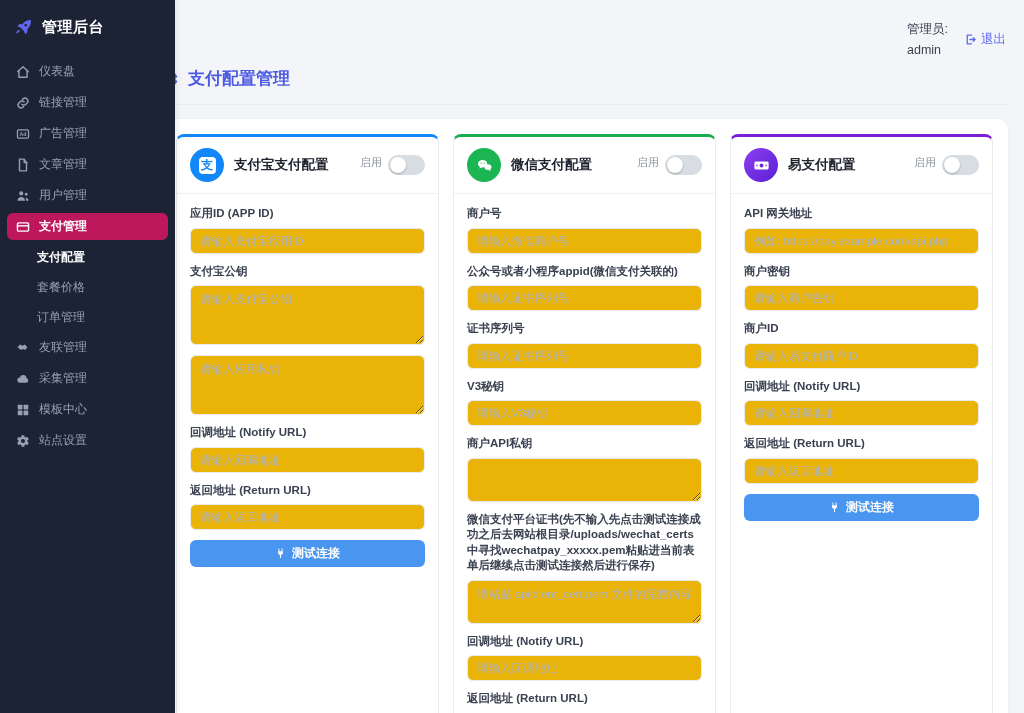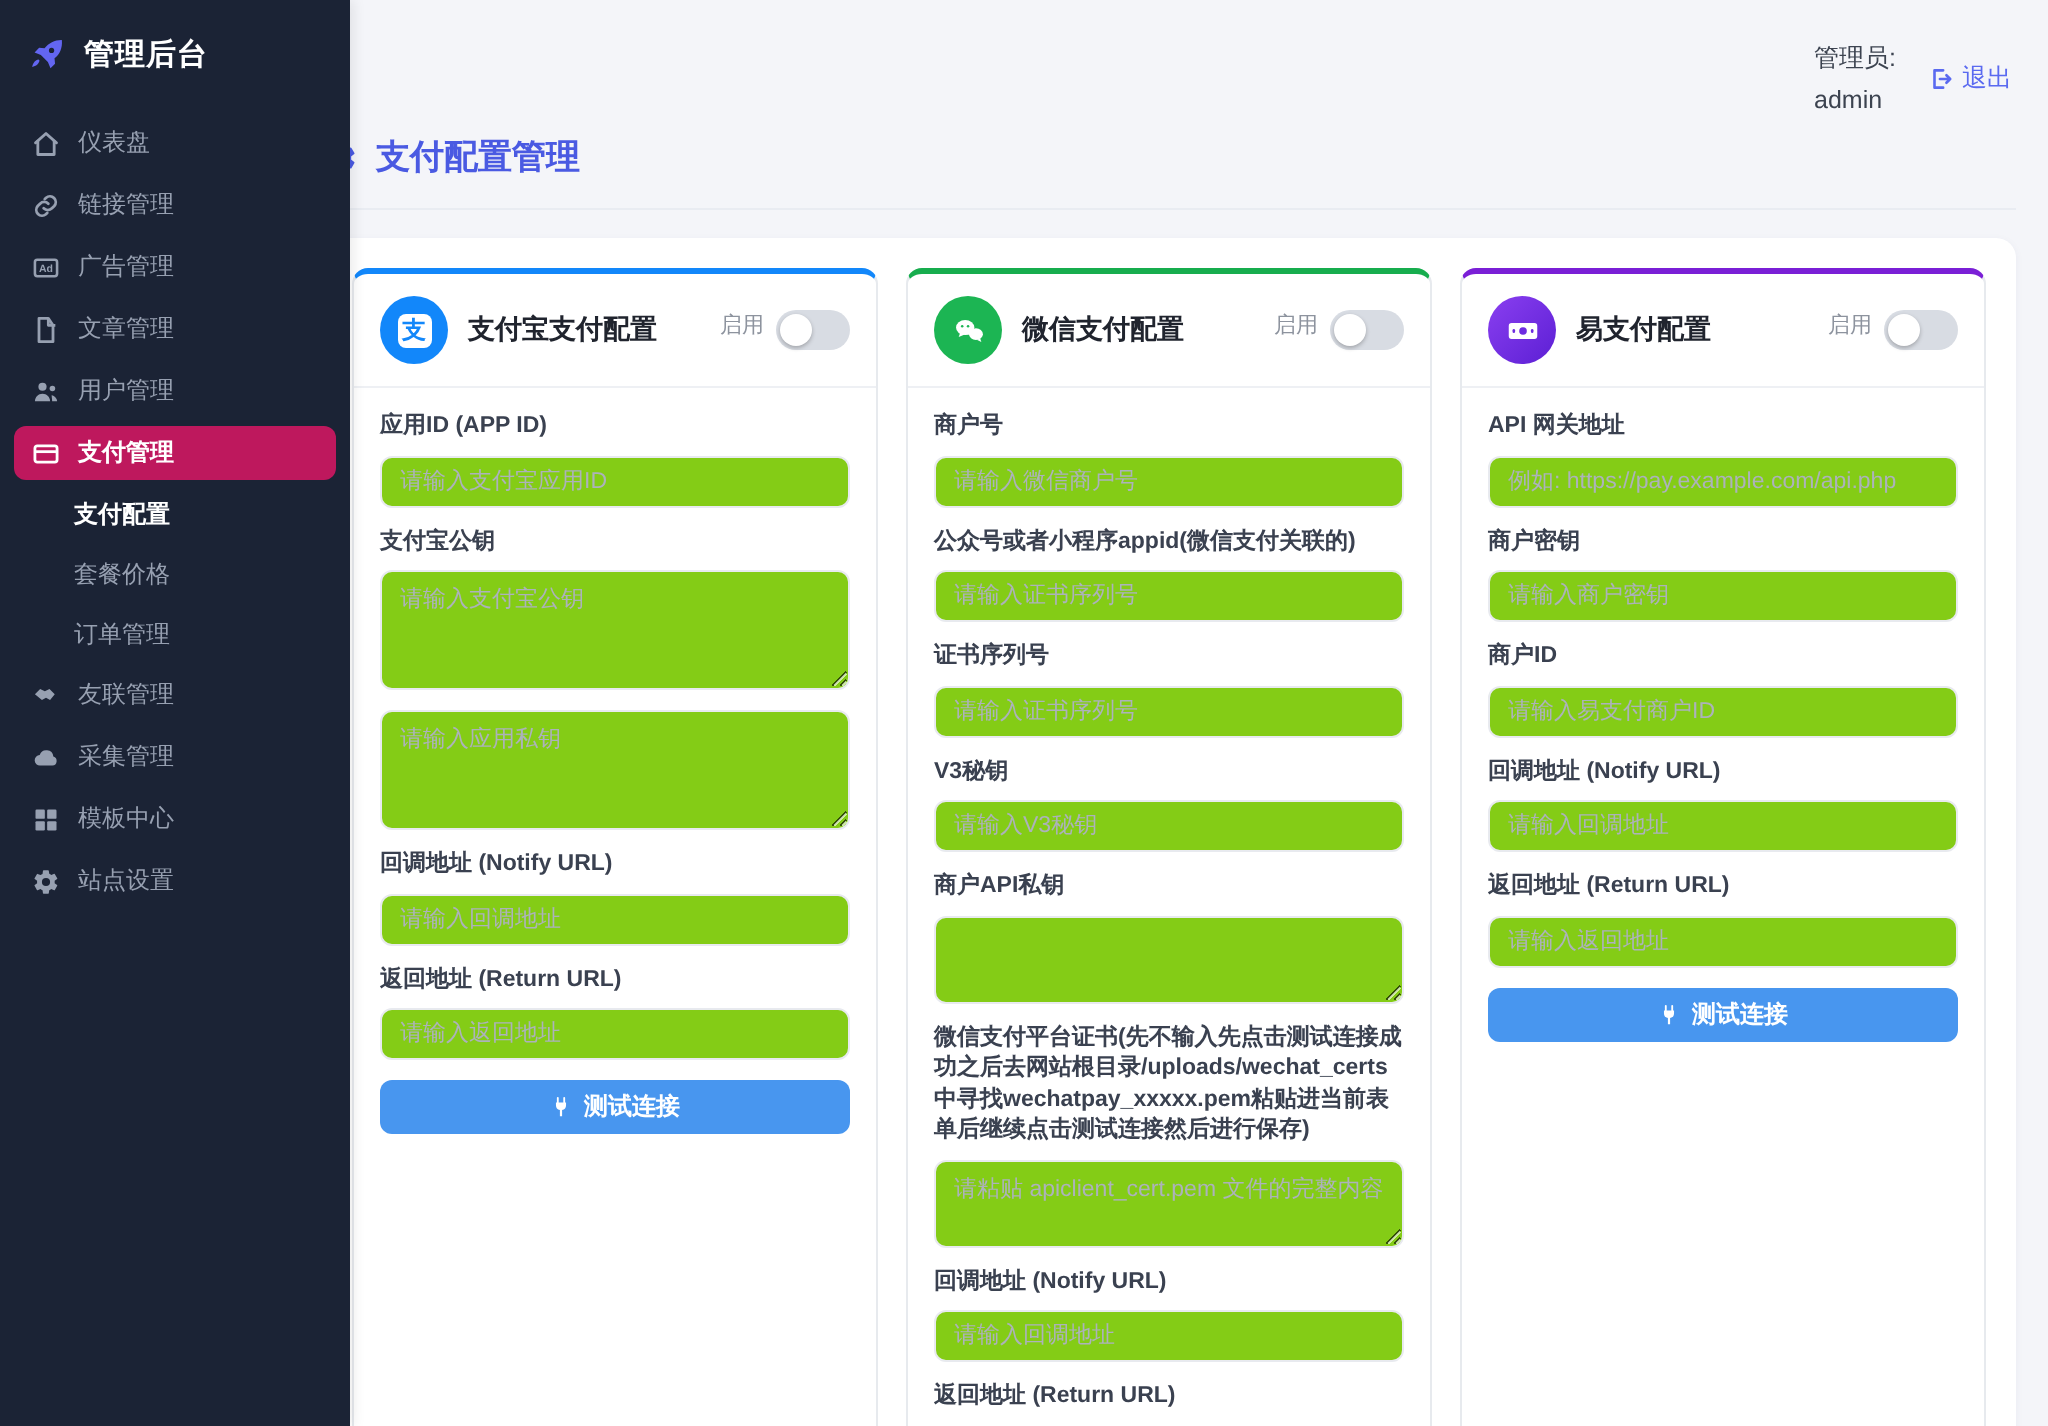--- a/index.html
+++ b/index.html
@@ -53,21 +53,21 @@
   .enable-label{ font-size:11px; color:#8d939e; }
   .toggle{ width:37px; height:20px; border-radius:10px; background:#d8dce3;
     position:relative; cursor:pointer; }
   .toggle-knob{ position:absolute; left:2px; top:2px; width:16px; height:16px;
     border-radius:50%; background:#fff; box-shadow:0 1px 2px rgba(0,0,0,.25); }
 
   .card-body{ padding:12px 13px 14px; flex:1; }
   .fgroup{ margin-bottom:10px; }
   .flabel{ display:block; font-size:11.5px; font-weight:bold; color:#3a4150;
     line-height:1.35; margin-bottom:6px; word-wrap:break-word; }
-  .ctl{ display:block; width:100%; background:#84cc16; border:1px solid #e8eaef;
+  .ctl{ display:block; width:100%; background:#eab308; border:1px solid #e8eaef;
     border-radius:6px; padding:6px 9px; font-size:11.5px; color:#444; font-family:inherit; }
   .ctl::placeholder{ color:#acb2bb; }
   textarea.ctl{ resize:vertical; }
   .ta-lg{ height:60px; } .ta-md{ height:44px; }
   .btn-test{ margin-top:4px; width:100%; border:none; background:#4896ef; color:#fff;
     font-weight:bold; font-size:12px; border-radius:6px; height:27px; display:flex;
     align-items:center; justify-content:center; gap:6px; cursor:pointer; font-family:inherit; }
 </style>
 </head>
 <body>

